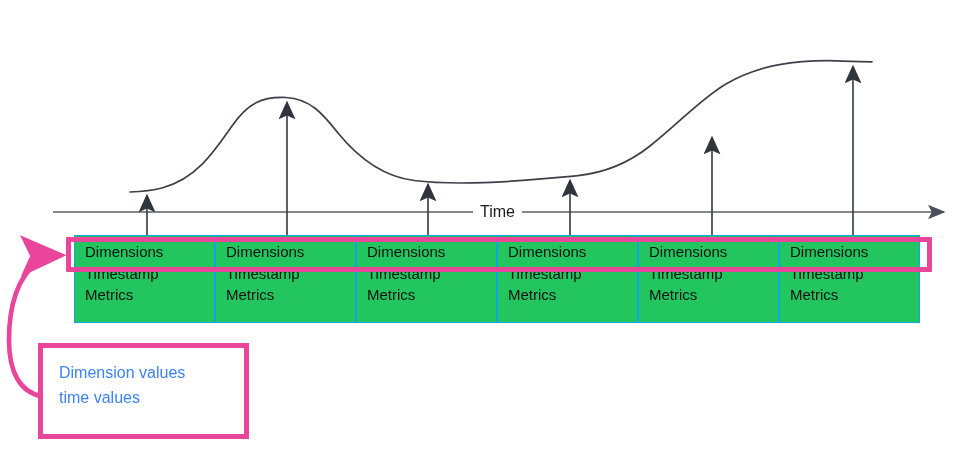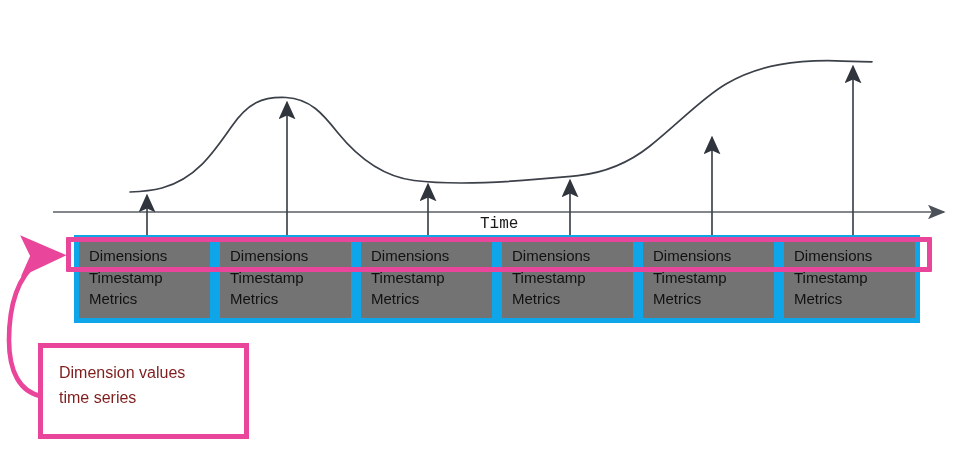--- a/index.html
+++ b/index.html
@@ -25,22 +25,22 @@
   .svg-layer {
     position: absolute;
     left: 0; top: 0;
     width: 964px;
     height: 450px;
   }
   
   .record-box {
     position: absolute;
     box-sizing: border-box;
-    border: 5px solid #0ea5e9;
-    background: #737373;
+    border: 1px solid #0ea5e9;
+    background: #22c55e;
     padding: 5px 0 0 10px;
     font-size: 15px;
     line-height: 21.5px;
     color: #111111;
     white-space: nowrap;
   }
   .record-field {
     display: block;
   }
   
@@ -53,21 +53,21 @@
   }
   
   .callout-box {
     position: absolute;
     box-sizing: border-box;
     border: 5px solid #e8459b;
     background: #ffffff;
     padding: 12px 14px 10px 16px;
     font-size: 16px;
     line-height: 25px;
-    color: #7f1d1d;
+    color: #3b82f6;
   }
   .callout-line { display: block; }
   
   .axis-label {
     position: absolute;
     font-size: 16px;
     color: #1a1a1a;
     background: #ffffff;
     padding: 0 7px;
     line-height: 18px;
@@ -158,20 +158,20 @@
   </div>
 
   <div class="record-box" style="left:779px; top:235px; width:141px; height:88px;">
     <span class="record-field">Dimensions</span>
     <span class="record-field">Timestamp</span>
     <span class="record-field">Metrics</span>
   </div>
 
   <div class="highlight-band" style="left:66px; top:237px; width:866px; height:35px;"></div>
 
-  <div class="axis-label" style="left:473px; top:215px;font-family:Liberation Mono, monospace;">Time</div>
+  <div class="axis-label" style="left:473px; top:203px;">Time</div>
 
   <div class="callout-box" style="left:38px; top:343px; width:211px; height:96px;">
     <span class="callout-line">Dimension values</span>
-    <span class="callout-line">time series</span>
+    <span class="callout-line">time values</span>
   </div>
 
 </div>
 
 </body></html>

